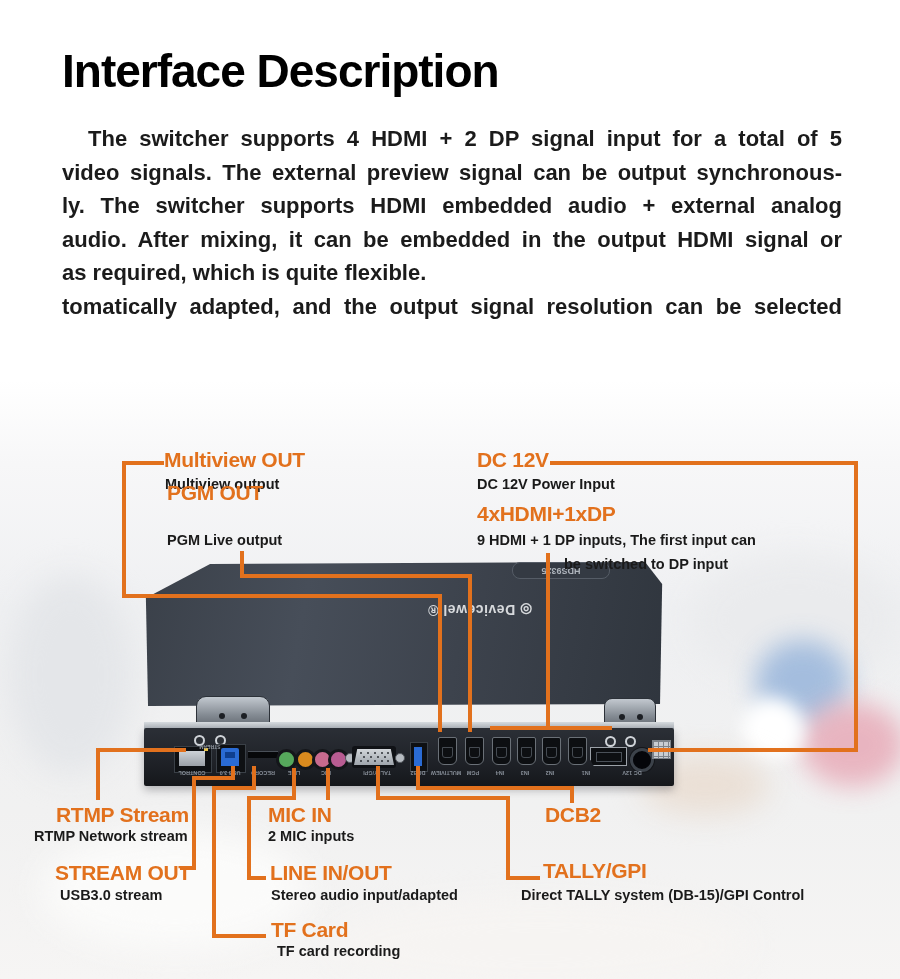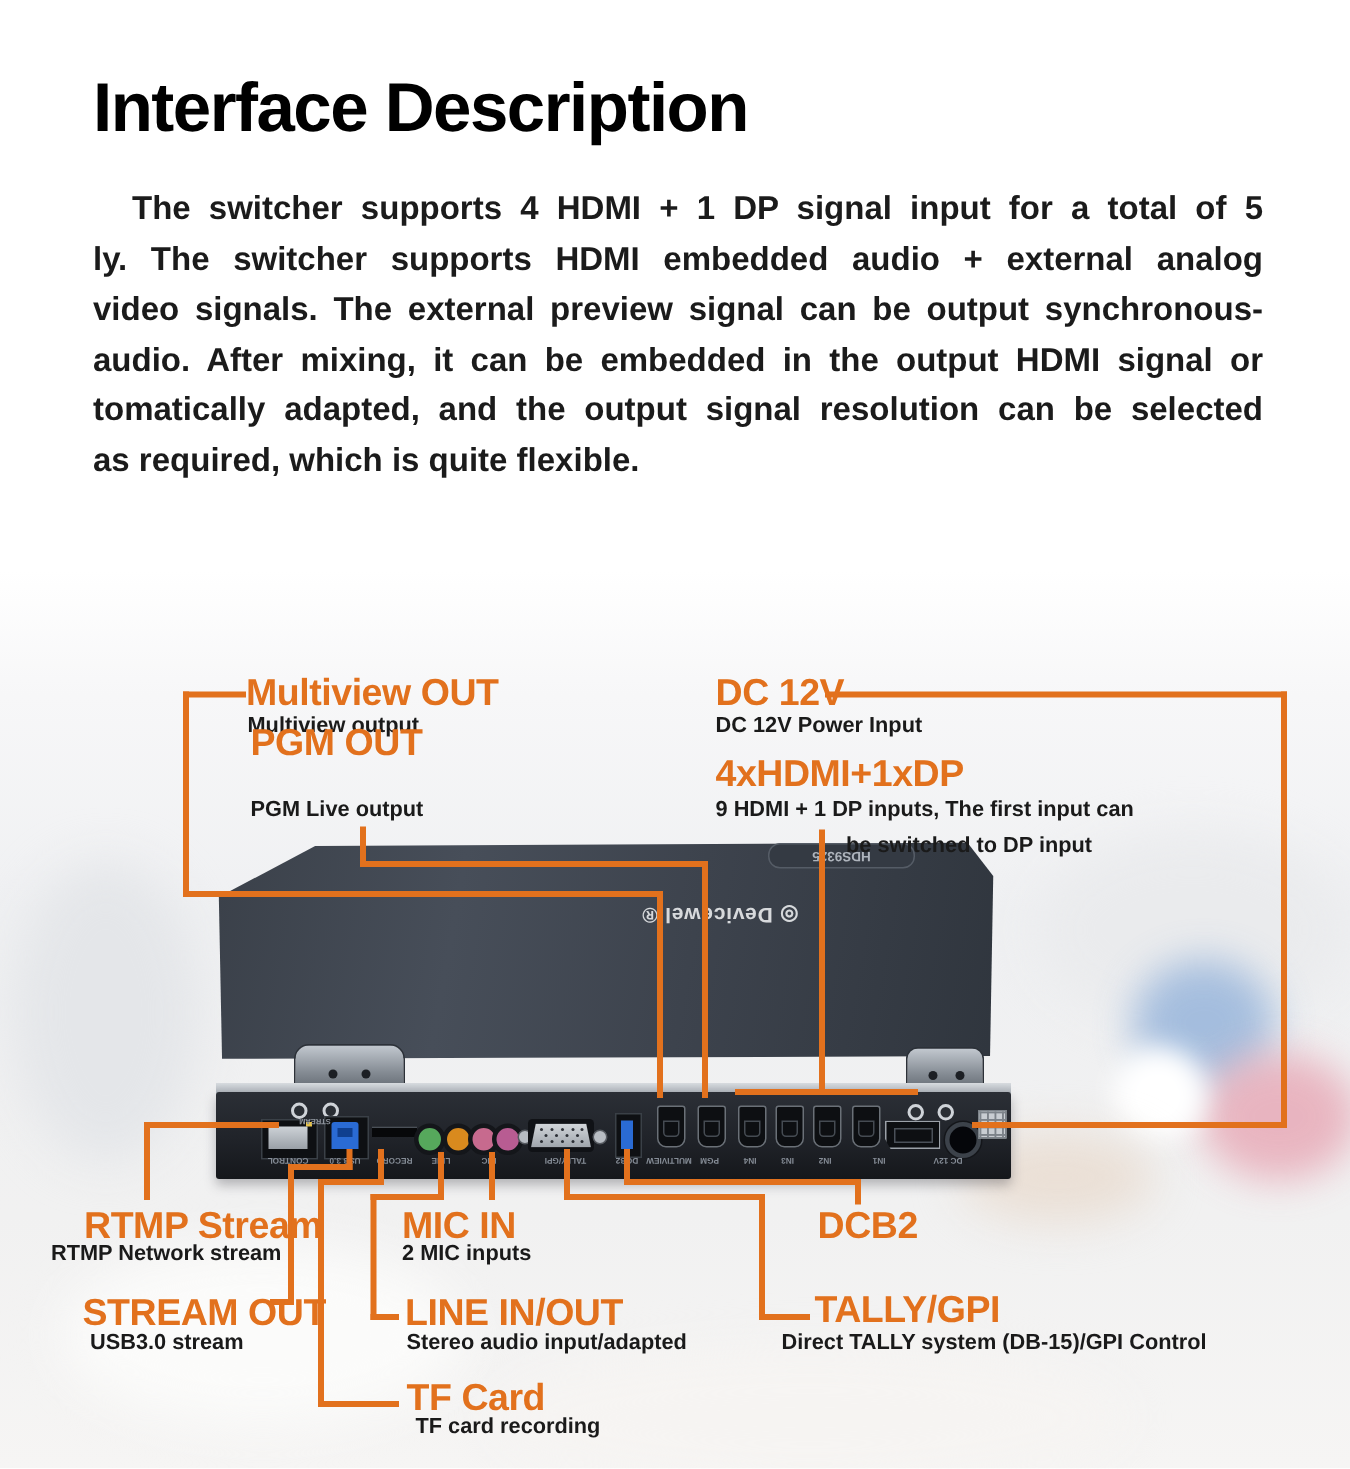--- a/index.html
+++ b/index.html
@@ -7,21 +7,21 @@
   #stage{position:relative;width:900px;height:979px;overflow:hidden;background:#fff;}
   .bgwash{position:absolute;left:0;top:380px;width:900px;height:599px;
     background:linear-gradient(180deg,#ffffff 0%,#f7f7f8 14%,#eff0f2 38%,#f1f1f1 72%,#f6f5f4 100%);}
   .blob{position:absolute;border-radius:50%;}
   
   .title{position:absolute;font-weight:bold;color:#000000;font-size:46px;letter-spacing:-1px;white-space:nowrap;z-index:3;}
   .para{position:absolute;left:62px;top:122px;width:780px;z-index:3;color:#1b1b1b;font-weight:bold;font-size:22px;}
   .para .ln{height:33.5px;line-height:33.5px;text-align:justify;text-align-last:justify;white-space:nowrap;}
   .para .ln.first{padding-left:26px;}
   .para .ln.last{text-align-last:left;}
-  .co-title{position:absolute;color:#e2711d;font-weight:bold;font-size:25px;letter-spacing:-.3px;white-space:nowrap;z-index:6;}
+  .co-title{position:absolute;color:#e2711d;font-weight:bold;font-size:21px;letter-spacing:-.3px;white-space:nowrap;z-index:6;}
   .co-desc{position:absolute;color:#1a1a1a;font-weight:bold;font-size:14.5px;white-space:nowrap;z-index:6;}
   
   .hl{position:absolute;height:4px;background:#e2711d;z-index:5;}
   .vl{position:absolute;width:4px;background:#e2711d;z-index:5;}
   
   #device{position:absolute;left:140px;top:558px;width:540px;height:230px;z-index:2;}
   .lid{position:absolute;left:0;top:0;width:535px;height:230px;
     clip-path:polygon(1.1% 17.4%,13.1% 2.6%,94.4% 1.7%,97.6% 11.3%,97.2% 63.5%,1.5% 64.3%);
     background:linear-gradient(100deg,#3a4049 0%,#474e59 30%,#3d434d 58%,#2e343c 100%);}
   .brand{position:absolute;left:245px;top:44px;width:190px;text-align:center;color:#e8eaec;font-size:14px;font-weight:bold;
@@ -76,26 +76,26 @@
   <div class="blob" style="left:690px;top:555px;width:210px;height:130px;background:#eaebed;filter:blur(16px);z-index:1;"></div>
   <div class="blob" style="left:755px;top:640px;width:95px;height:85px;background:#93b2da;filter:blur(13px);opacity:.8;z-index:1;"></div>
   <div class="blob" style="left:800px;top:702px;width:105px;height:85px;background:#e7a6b4;filter:blur(13px);opacity:.8;z-index:1;"></div>
   <div class="blob" style="left:742px;top:698px;width:62px;height:62px;background:#ffffff;filter:blur(9px);z-index:1;"></div>
   <div class="blob" style="left:640px;top:755px;width:130px;height:60px;background:#eadfd5;filter:blur(15px);z-index:1;"></div>
   <div class="blob" style="left:40px;top:830px;width:270px;height:120px;background:#fbfbfa;filter:blur(18px);z-index:1;"></div>
   <div class="blob" style="left:330px;top:900px;width:420px;height:90px;background:#f6f4f2;filter:blur(16px);z-index:1;"></div>
 
   <div class="title" style="left:62px;top:44px;">Interface Description</div>
   <div class="para">
-    <div class="ln first">The switcher supports 4 HDMI + 1 DP signal input for a total of 5</div>
+    <div class="ln first">The switcher supports 4 HDMI + 2 DP signal input for a total of 5</div>
+    <div class="ln">video signals. The external preview signal can be output synchronous-</div>
     <div class="ln">ly. The switcher supports HDMI embedded audio + external analog</div>
-    <div class="ln">video signals. The external preview signal can be output synchronous-</div>
     <div class="ln">audio. After mixing, it can be embedded in the output HDMI signal or</div>
+    <div class="ln last">as required, which is quite flexible.</div>
     <div class="ln">tomatically adapted, and the output signal resolution can be selected</div>
-    <div class="ln last">as required, which is quite flexible.</div>
   </div>
 
   <div class="co-title" style="left:164px;top:448px;">Multiview OUT</div>
   <div class="co-desc" style="left:165px;top:476px;">Multiview output</div>
   <div class="co-title" style="left:167px;top:481px;">PGM OUT</div>
   <div class="co-desc" style="left:167px;top:532px;">PGM Live output</div>
   <div class="co-title" style="left:477px;top:448px;">DC 12V</div>
   <div class="co-desc" style="left:477px;top:476px;">DC 12V Power Input</div>
   <div class="co-title" style="left:477px;top:502px;">4xHDMI+1xDP</div>
   <div class="co-desc" style="left:477px;top:532px;">9 HDMI + 1 DP inputs, The first input can</div>

